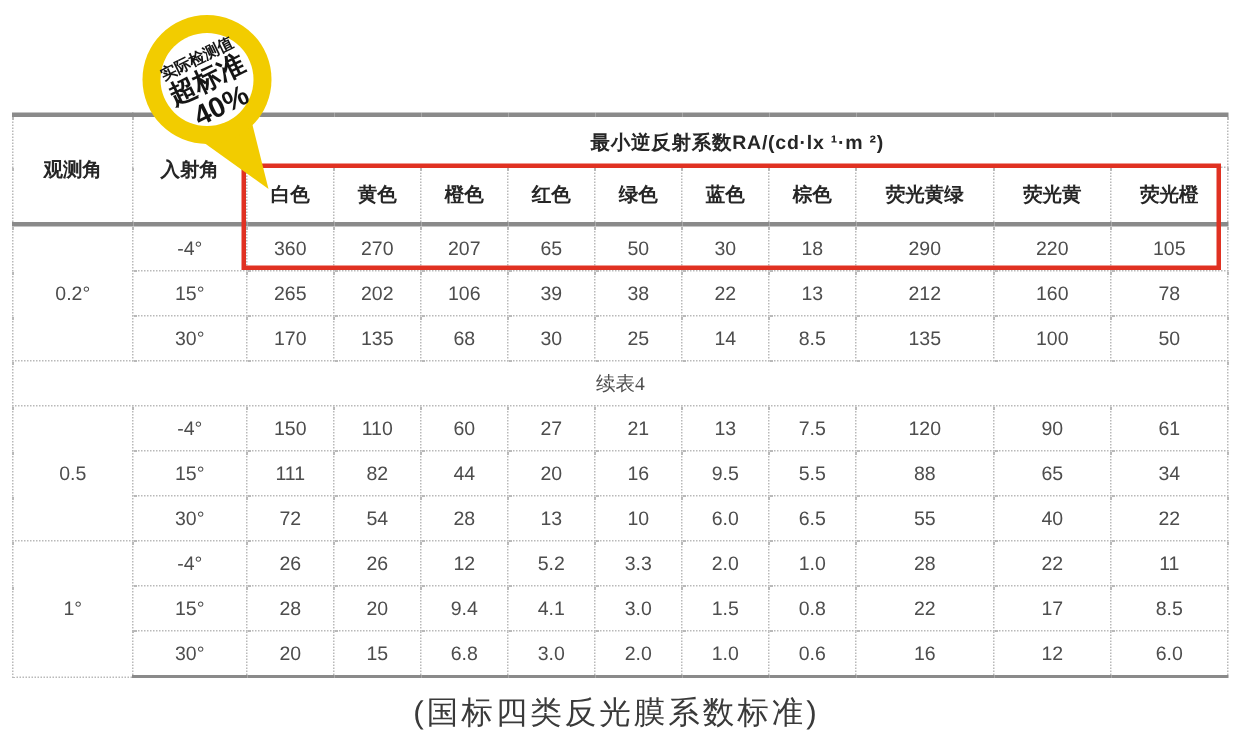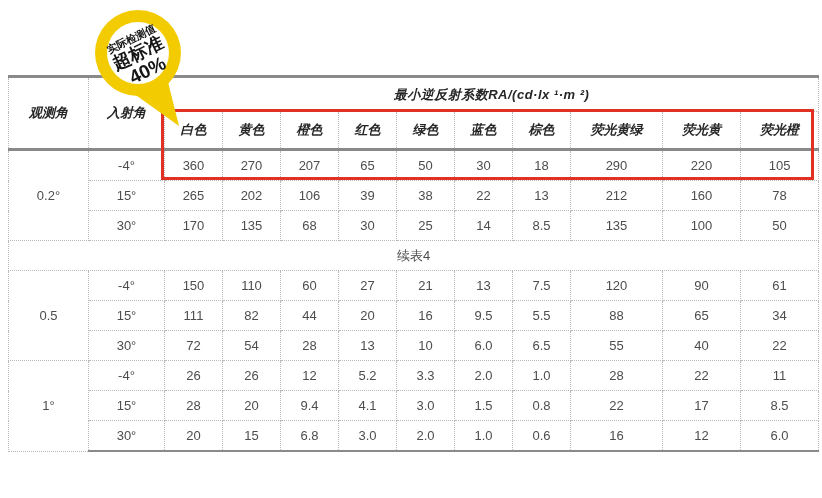--- a/index.html
+++ b/index.html
@@ -13,27 +13,27 @@
     border-collapse:collapse;table-layout:fixed;
     border-top:3px solid #8a8a8a;
     border-left:1px dotted #b9b9b9;border-right:1px dotted #b9b9b9;
     background:#ffffff;
   }
   table.spec th,table.spec td{
     border:1px dotted #b9b9b9;
     text-align:center;vertical-align:middle;
     padding:0 2px;overflow:hidden;white-space:nowrap;
   }
-  table.spec thead th{font-weight:bold;color:#262626;font-size:13px;font-style:italic;}
+  table.spec thead th{font-weight:bold;color:#262626;font-size:13px;}
   .ra-title-cell{font-size:14px;letter-spacing:.5px;height:33px;}
   .color-head-row th{height:36px;border-bottom:3px solid #8a8a8a !important;}
   .corner-cell{border-bottom:3px solid #8a8a8a !important;}
   table.spec tbody td{font-size:13px;color:#4d4d4d;height:29px;}
   td.obs-cell,td.inc-cell{color:#444444;}
-  tr.cont-row td{font-size:12px;color:#5a5a5a;height:30px;}
+  tr.cont-row td{font-size:12px;color:#5a5a5a;height:30px;font-family:Liberation Serif, serif;}
   tr.last-row td{border-bottom:2px solid #8a8a8a;}
   
   .highlight-box{
     position:absolute;left:161px;top:109px;width:647px;height:65px;
     border:3px solid #e03122;pointer-events:none;z-index:4;
     background:transparent;
   }
   
   .badge{position:absolute;left:0;top:0;width:240px;height:140px;z-index:6;}
   
@@ -214,14 +214,15 @@
           <td>0.6</td>
           <td>16</td>
           <td>12</td>
           <td>6.0</td>
         </tr>
       </tbody>
   </table>
 
   <div class="highlight-box"></div>
 
+  <div class="caption">(国标四类反光膜系数标准)</div>
 
 </div>
 
 </body></html>

